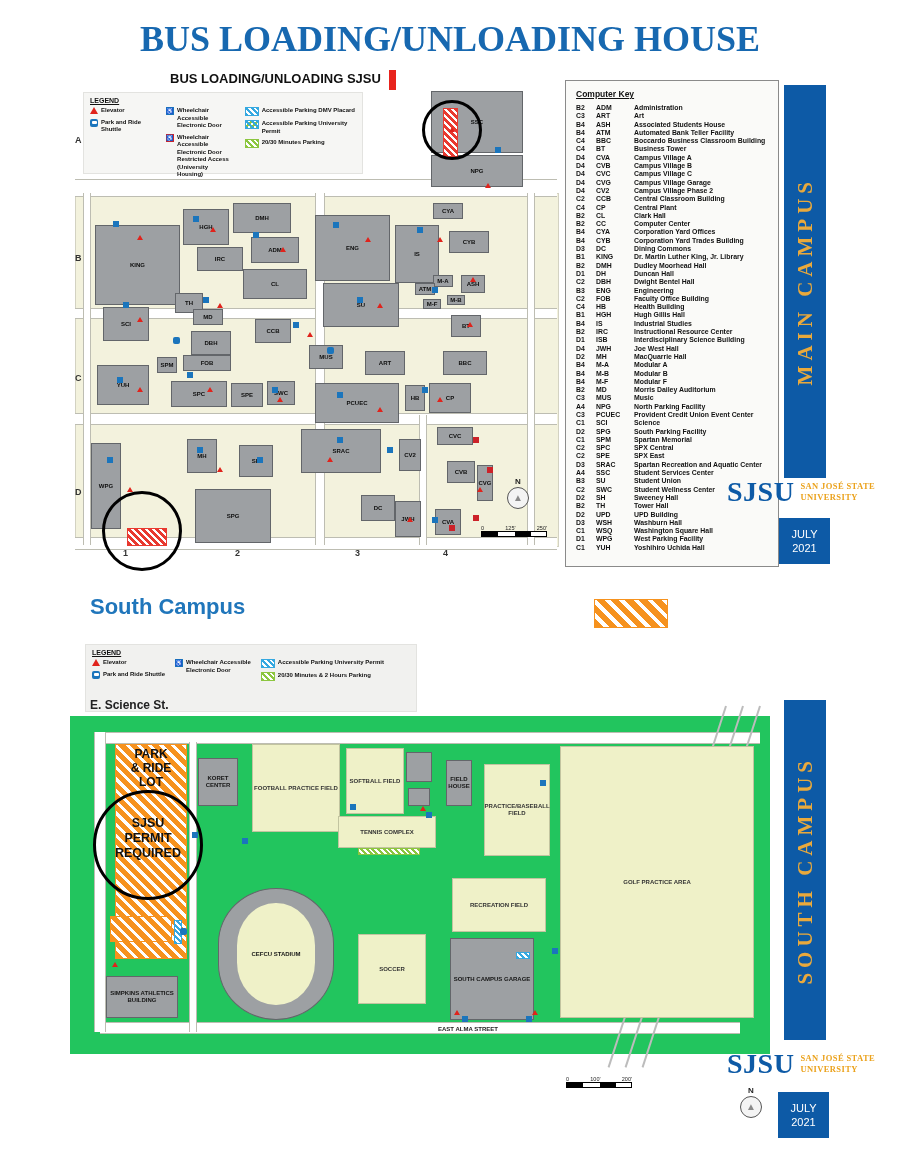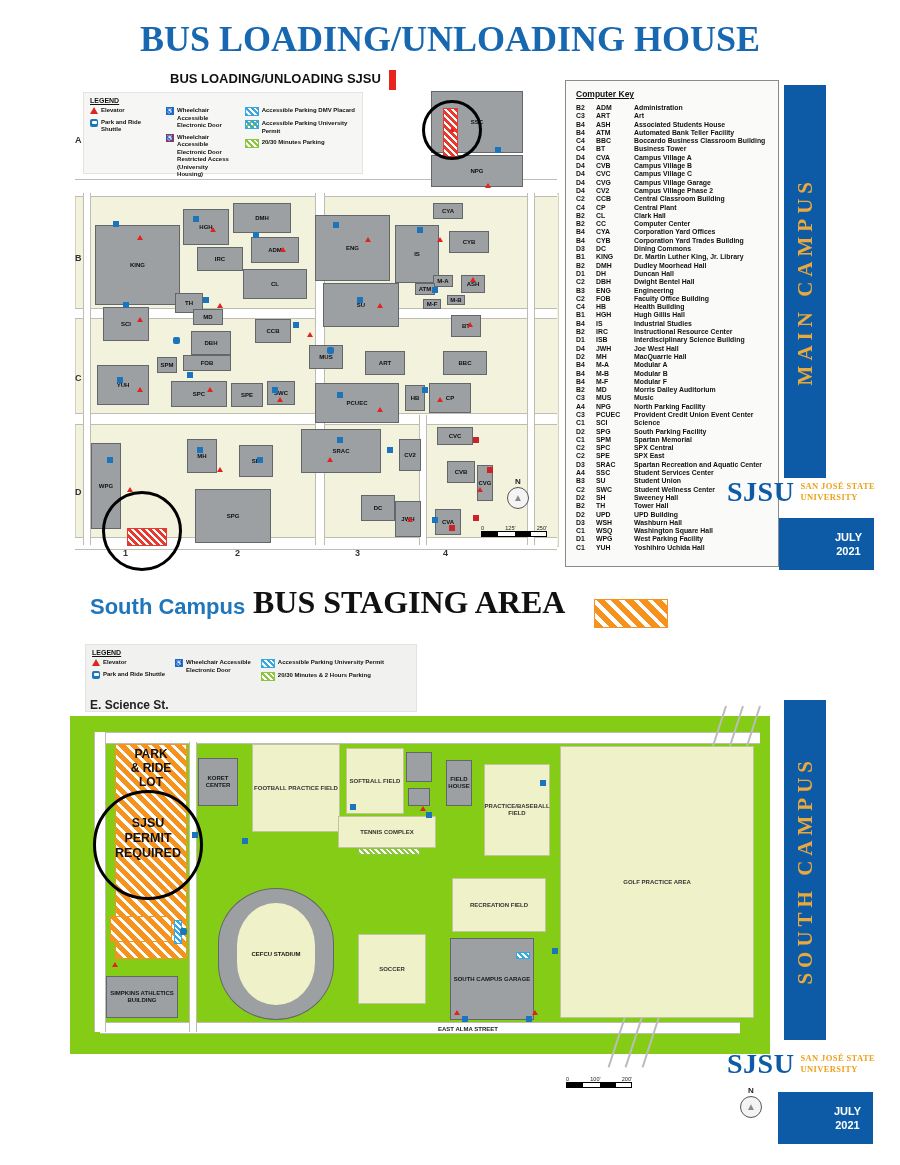--- a/index.html
+++ b/index.html
@@ -77,29 +77,29 @@
   .vbar{position:absolute;left:784px;width:42px;background:#0d5aa6;display:flex;align-items:center;justify-content:center;}
   .vbar span{writing-mode:vertical-rl;transform:rotate(180deg);font-family:"Liberation Serif",serif;
     font-weight:bold;font-size:21px;letter-spacing:5px;color:#e9a93c;white-space:nowrap;}
   .vbar-main{top:85px;height:393px;}
   .vbar-south{top:700px;height:340px;}
   .logo{position:absolute;display:flex;align-items:center;gap:6px;}
   .logo-mark{font-family:"Liberation Serif",serif;font-weight:bold;font-size:28px;color:#0d5aa6;letter-spacing:0.5px;line-height:1;}
   .logo-name{font-family:"Liberation Serif",serif;font-weight:bold;font-size:8.5px;color:#eba21c;line-height:1.25;letter-spacing:0.4px;}
   .logo-1{left:727px;top:478px;}
   .logo-2{left:727px;top:1050px;}
-  .datebox{position:absolute;width:51px;height:52px;background:#0d5aa6;color:#fff;display:flex;flex-direction:column;
-    align-items:center;justify-content:center;font-weight:bold;font-size:11px;line-height:1.3;padding-left:44px;}
+  .datebox{position:absolute;width:51px;height:46px;background:#0d5aa6;color:#fff;display:flex;flex-direction:column;
+    align-items:center;justify-content:center;font-weight:normal;font-size:11px;line-height:1.3;}
   .date-1{left:779px;top:518px;}
   .date-2{left:778px;top:1092px;}
 
   
   .legend-south{left:85px;top:644px;width:318px;height:58px;background:#f1f1ef;position:absolute;}
   .street-top-label{position:absolute;left:90px;top:698px;font-size:12px;font-weight:bold;color:#222;}
-  .south-map{position:absolute;left:70px;top:716px;width:700px;height:338px;background:#84cc16;}
+  .south-map{position:absolute;left:70px;top:716px;width:700px;height:338px;background:#22c55e;}
   .area{position:absolute;display:flex;align-items:center;justify-content:center;text-align:center;
         font-size:6px;font-weight:bold;color:#161616;line-height:1.1;box-sizing:border-box;padding:1px;}
   .a-bldg{background:#9da0a3;border:1px solid #63666a;}
   .a-field{background:#eff1c8;border:1px solid #c2c4a0;color:#333;}
   .a-orange{background:repeating-linear-gradient(45deg,#f6921e 0 5px,#fff 5px 8px);border:1px solid #f6921e;}
   .a-hatchblue{background:repeating-linear-gradient(45deg,#35a8e0 0 2px,#fff 2px 4px);border:1px solid #35a8e0;}
   .a-green{background:repeating-linear-gradient(45deg,#8cc63f 0 2px,#fff 2px 4px);border:1px solid #8cc63f;}
   .a-stadium{background:#9da0a3;border:1px solid #63666a;border-radius:50%/42%;position:relative;}
   .a-stadium::before{content:"";position:absolute;left:16%;top:11%;right:16%;bottom:11%;background:#eff1c8;border-radius:50%/42%;}
   .a-stadium .area-lb{position:relative;z-index:1;}
@@ -608,21 +608,20 @@
   <div class="datebox date-1">
     <span>JULY</span>
     <span>2021</span>
   </div>
   <div class="datebox date-2">
     <span>JULY</span>
     <span>2021</span>
   </div>
 
   <div class="south-campus-label">South Campus</div>
-  <div class="south-title">BUS STAGING AREA</div>
   <div class="orange-swatch"></div>
 
   <div class="legend-box legend-south">
     <div class="legend-title">LEGEND</div>
     <div class="lg-cols" id="south-legend-cols">
         <div class="lg-col">
           <div class="lg-item">
             <span class="lg-ic ic-elevator"></span>
             <span class="lg-lb">Elevator</span>
           </div>

